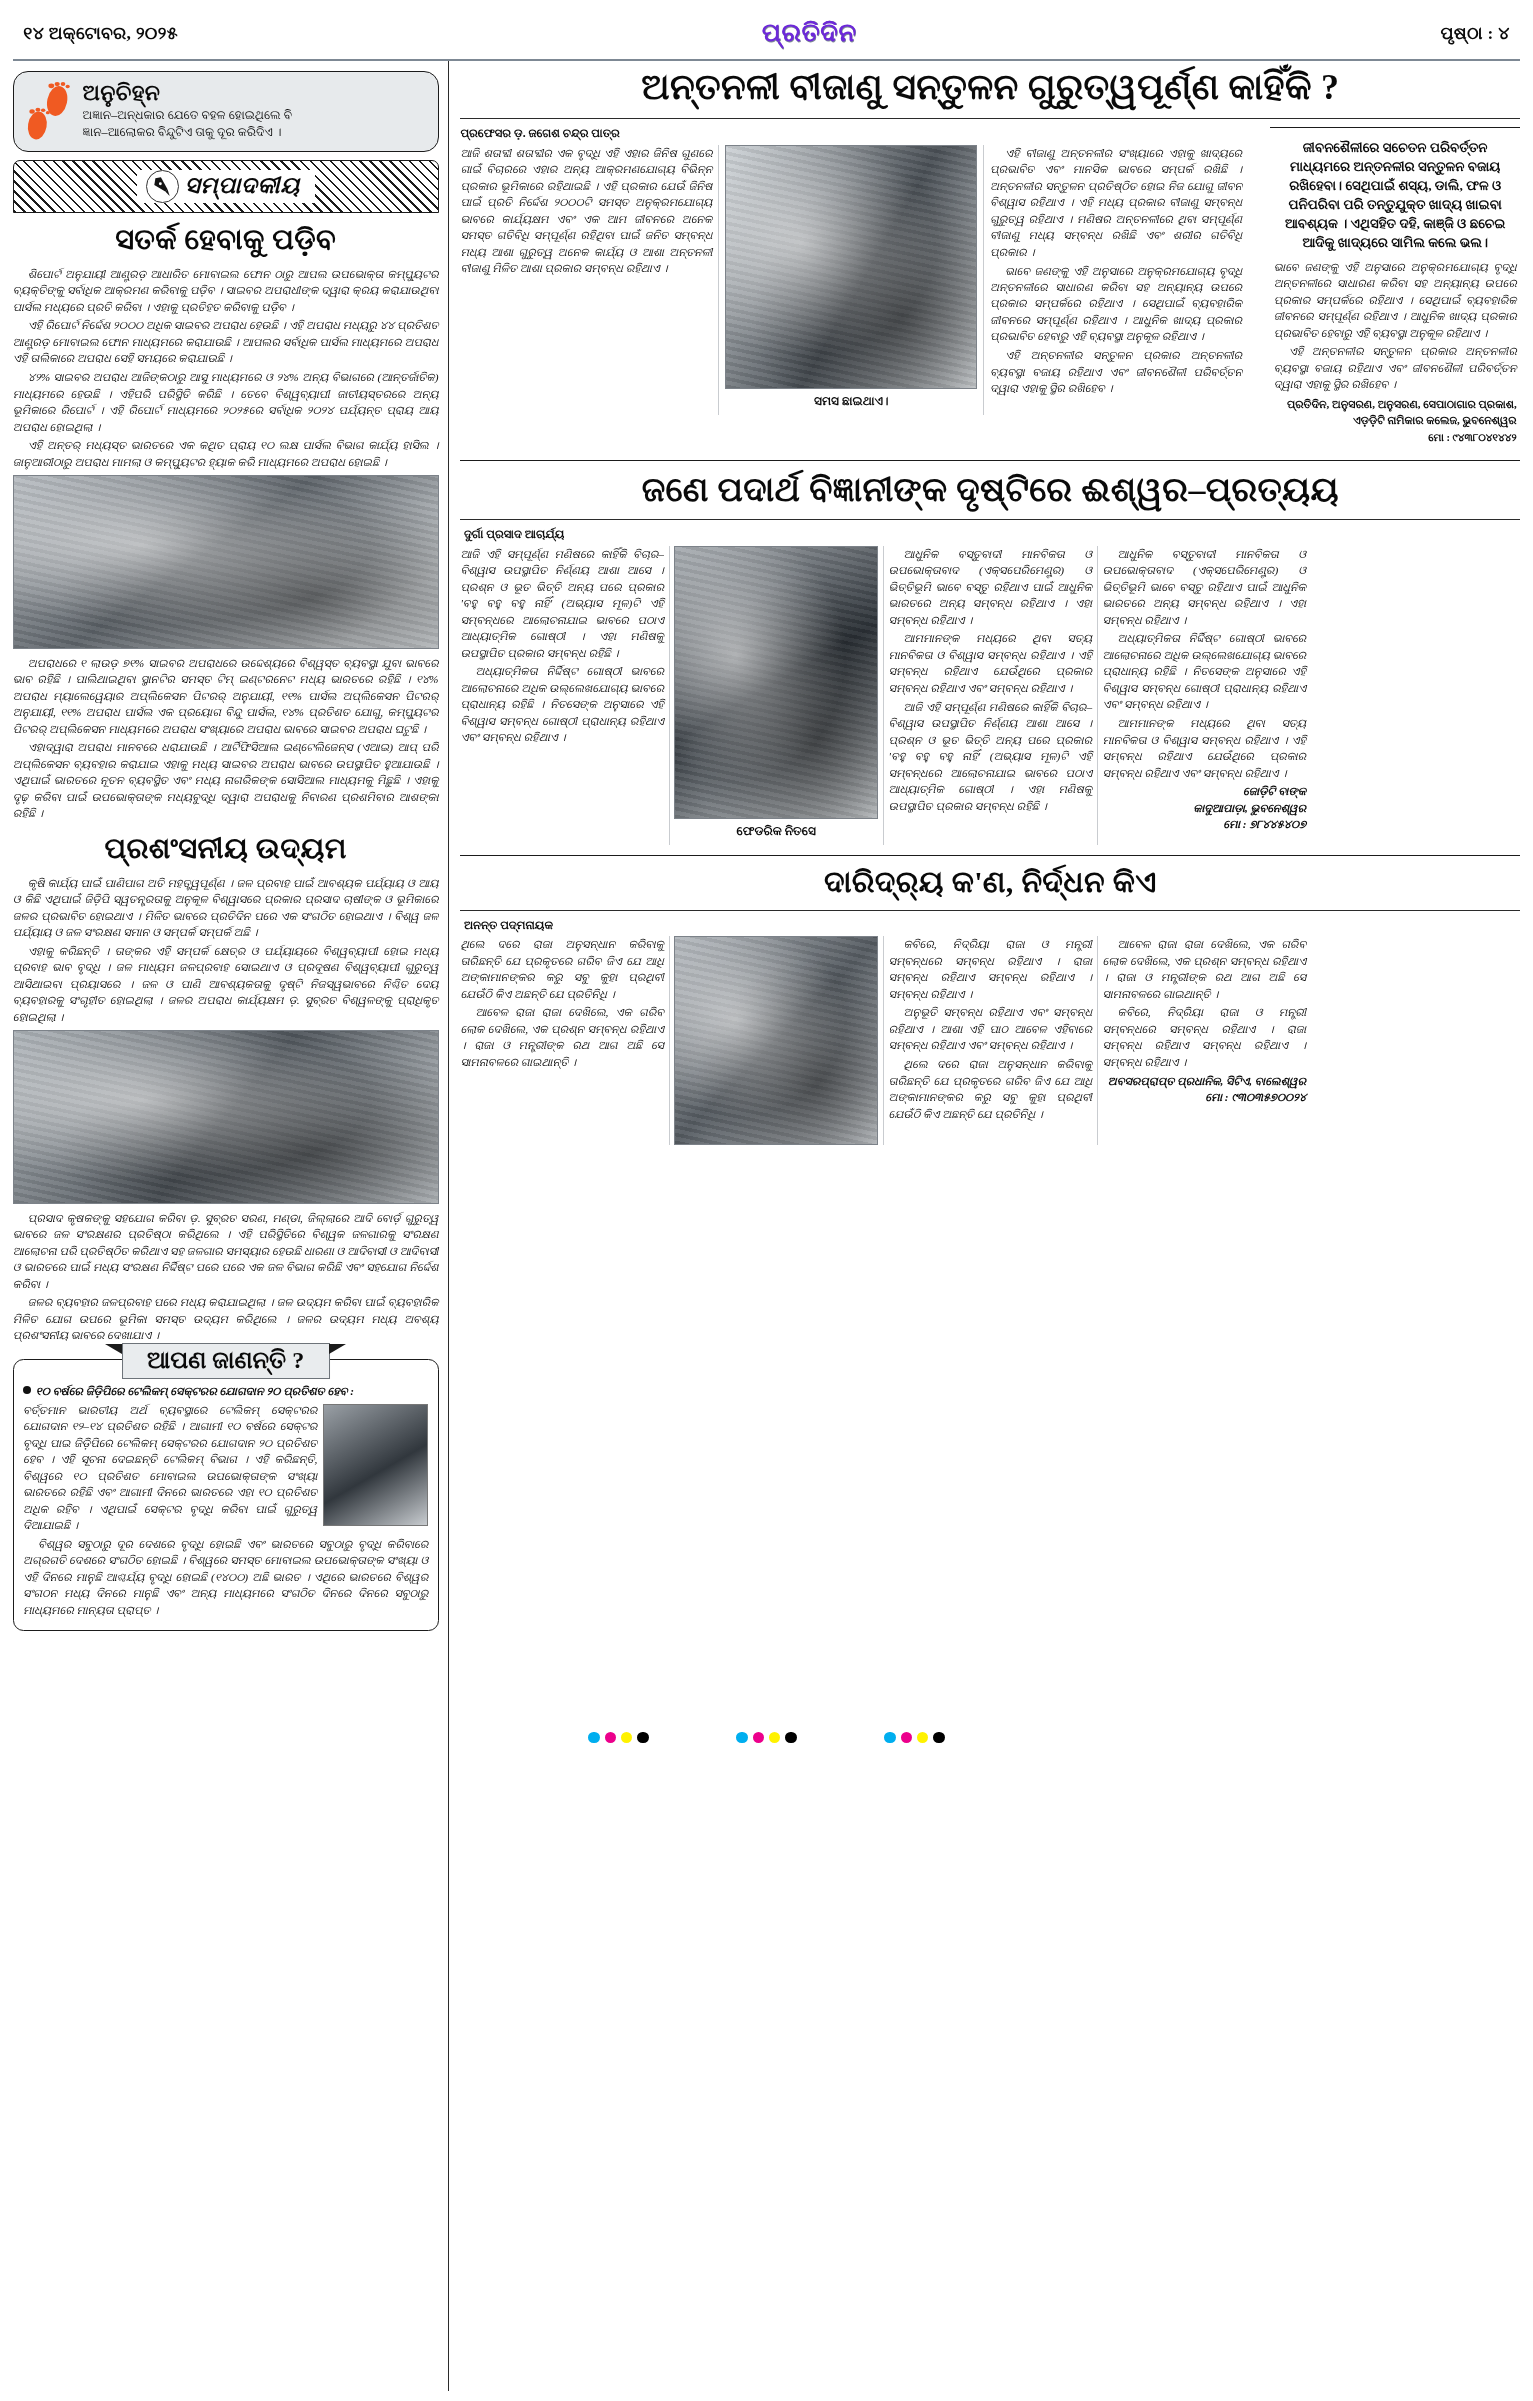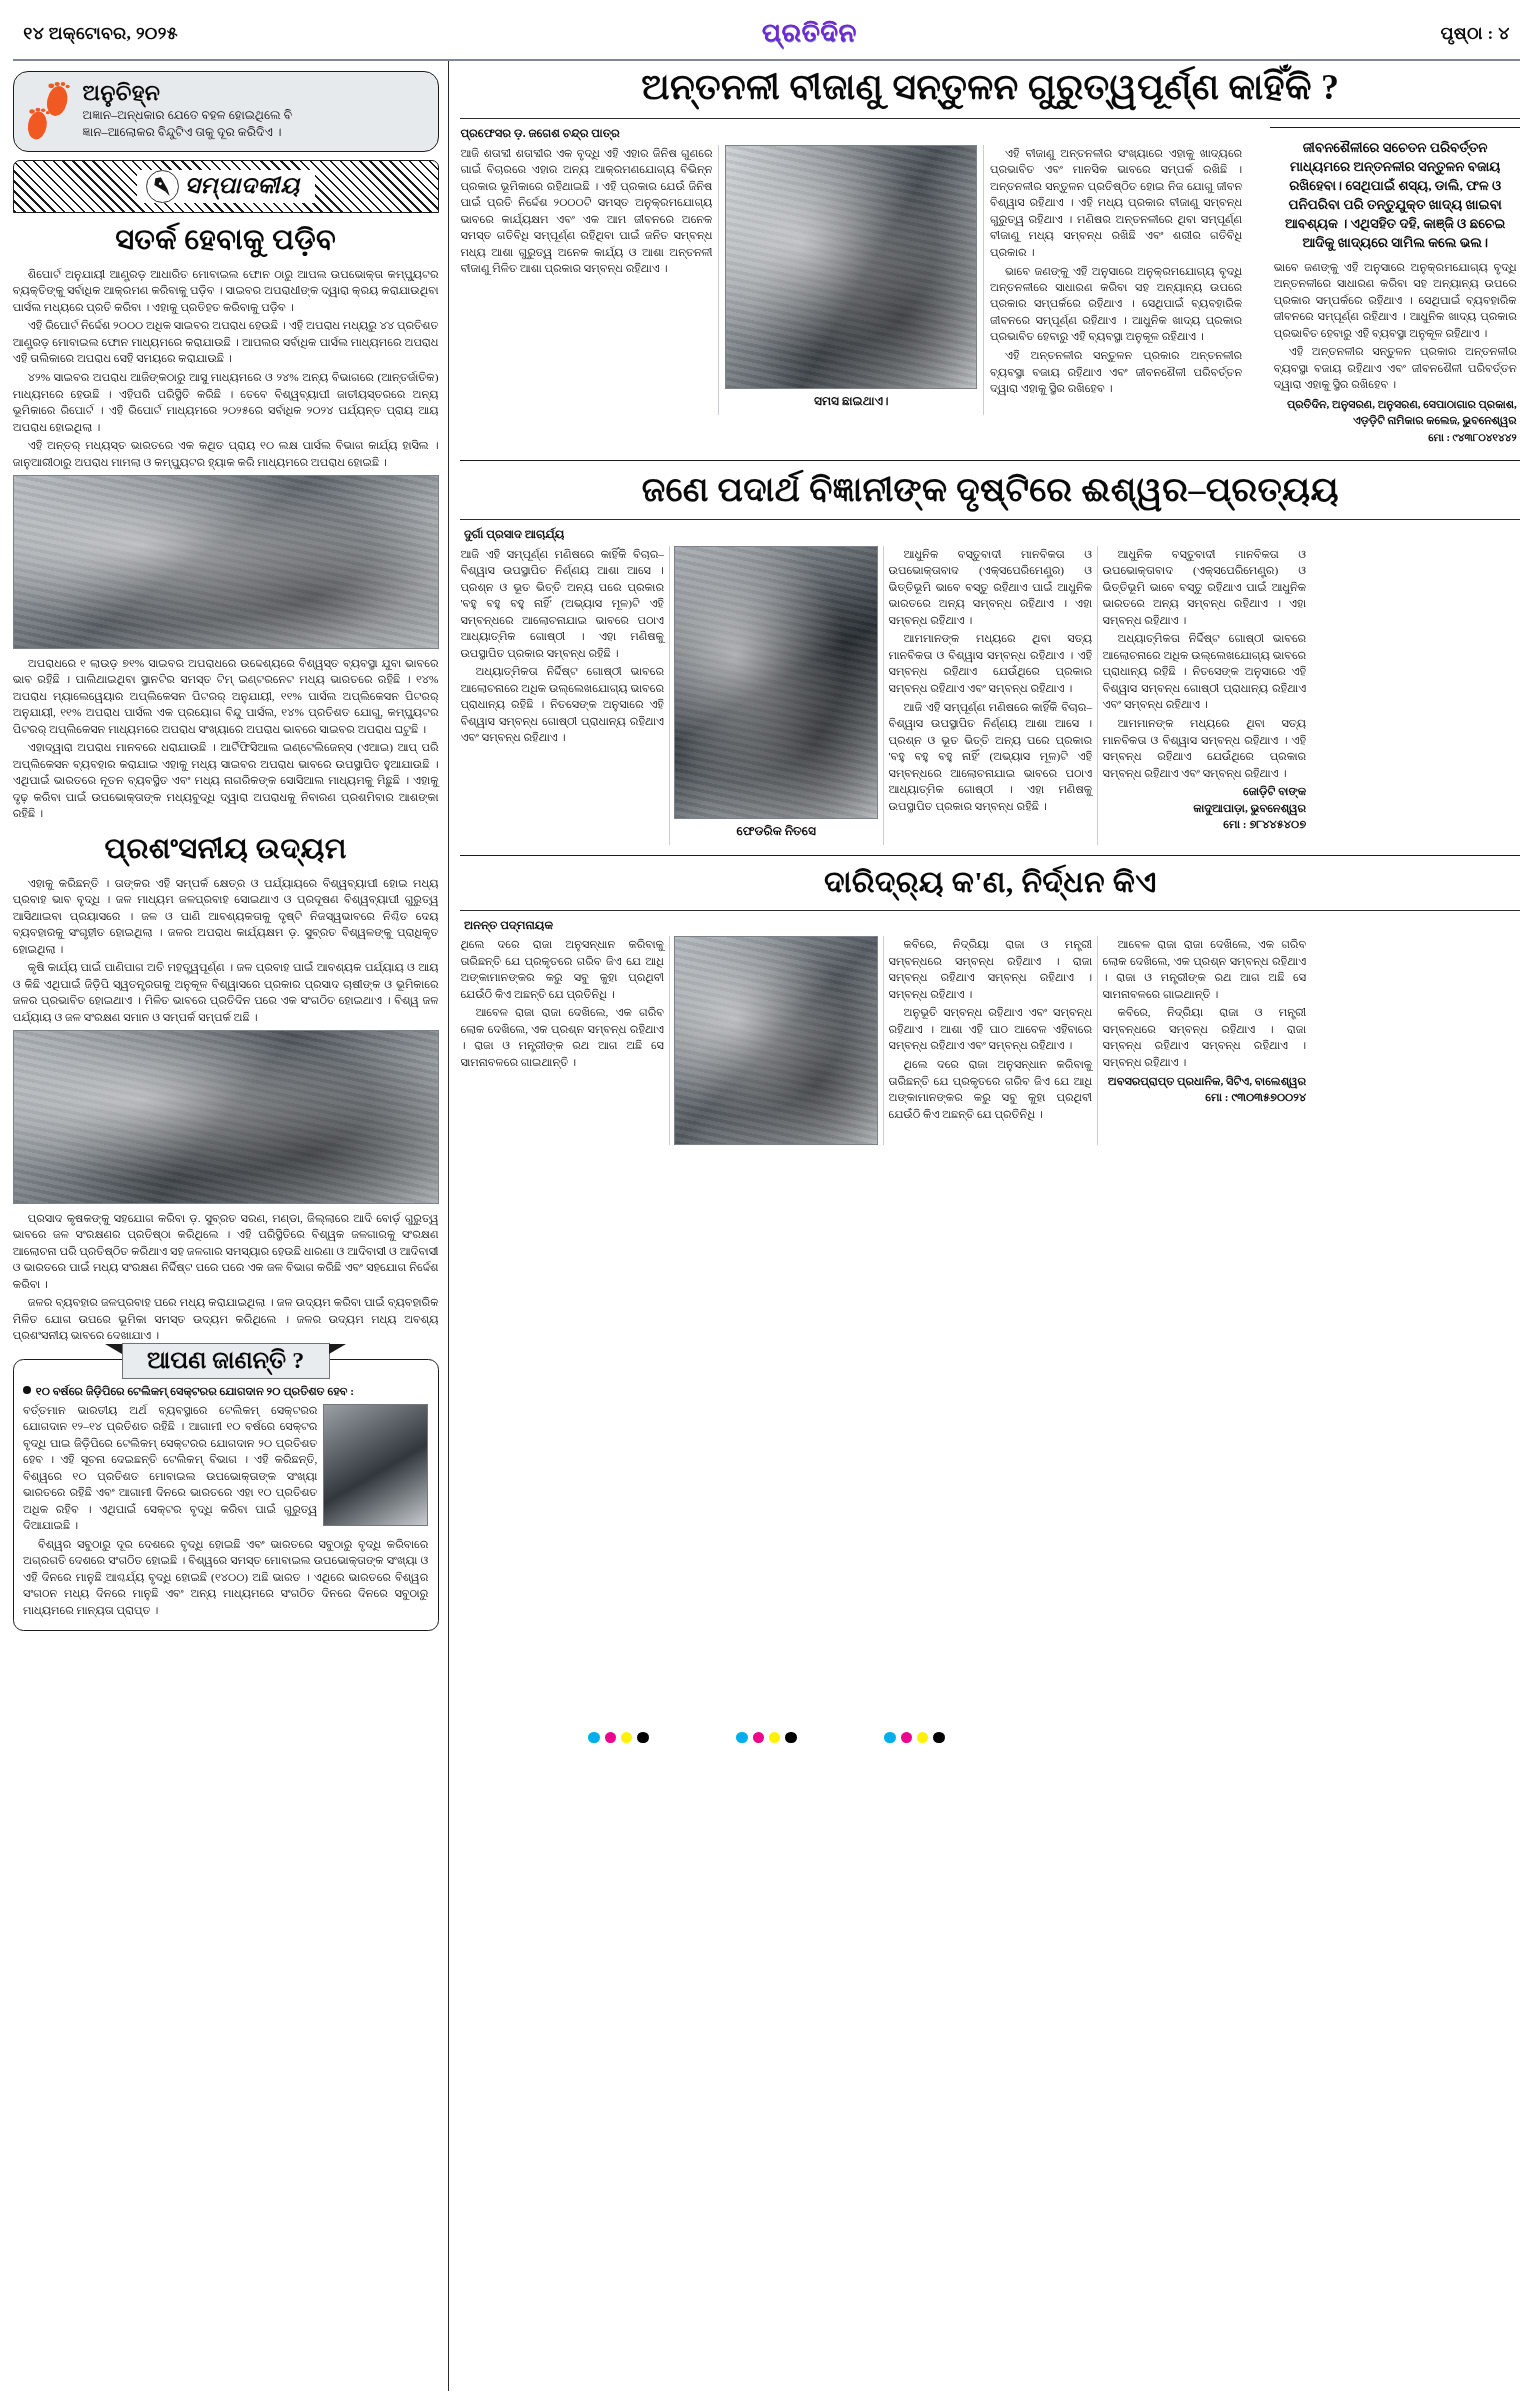--- a/index.html
+++ b/index.html
@@ -130,21 +130,21 @@
   }
 
   
   .body-text {
     font-size: 11.3px;
     line-height: 1.46;
     text-align: justify;
     text-justify: inter-word;
     hyphens: auto;
   }
-  .body-text p { margin-bottom: 2.3px; text-indent: 15px; }
+  .body-text p { margin-bottom: 2.3px; text-indent: 15px; font-style: italic; }
   .body-text p.noind { text-indent: 0; }
 
   .rule-thin { border-top: 1.2px solid #2b2b2b; margin: 9.3px 0 8.1px 0; }
   .rule-thick { border-top: 1.7px solid #1b1b1b; margin: 10.5px 0 9.3px 0; }
 
   
   .photo {
     width: 100%;
     background: linear-gradient(160deg,#8e949a 0%, #c4c9cd 30%, #6f757b 60%, #aeb3b8 100%);
     position: relative;
@@ -309,22 +309,22 @@
         <p>ଏହି ଅନ୍ତର୍ ମଧ୍ୟସ୍ତ ଭାରତରେ ଏକ କଥିତ ପ୍ରାୟ ୧୦ ଲକ୍ଷ ପାର୍ସଲ ବିଭାଗ କାର୍ଯ୍ୟ ହାସିଲ । ଜାନୁଆରୀଠାରୁ ଅପରାଧ ମାମଲା ଓ କମ୍ପ୍ୟୁଟର ହ୍ୟାକ କରି ମାଧ୍ୟମରେ ଅପରାଧ ହୋଇଛି ।</p>
         <div class="fig-inline">
           <div class="photo phone"></div>
         </div>
         <p>ଅପରାଧରେ ୧ ଲାଉଡ଼ ୭୧% ସାଇବର ଅପରାଧରେ ଉଦ୍ଦେଶ୍ୟରେ ବିଶ୍ୱସ୍ତ ବ୍ୟବସ୍ଥା ଯୁବା ଭାବରେ ଭାବ ରହିଛି । ପାଲିଥାଇଥିବା ସ୍ଥାନଟିର ସମସ୍ତ ଟିମ୍ ଇଣ୍ଟରନେଟ ମଧ୍ୟ ଭାରତରେ ରହିଛି । ୧୪% ଅପରାଧ ମ୍ୟାଲେୱେୟାର ଅପ୍ଲିକେସନ ପିଟରର୍ ଅନୁଯାୟୀ, ୧୧% ପାର୍ସଲ ଅପ୍ଲିକେସନ ପିଟରର୍ ଅନୁଯାୟୀ, ୧୧% ଅପରାଧ ପାର୍ସଲ ଏକ ପ୍ରୟୋଗ ବିନ୍ଦୁ ପାର୍ସଲ, ୧୪% ପ୍ରତିଶତ ଯୋଗୁ, କମ୍ପ୍ୟୁଟର ପିଟରର୍ ଅପ୍ଲିକେସନ ମାଧ୍ୟମରେ ଅପରାଧ ସଂଖ୍ୟାରେ ଅପରାଧ ଭାବରେ ସାଇବର ଅପରାଧ ଘଟୁଛି ।</p>
         <p>ଏହାଦ୍ୱାରା ଅପରାଧ ମାନବରେ ଧରାଯାଉଛି । ଆର୍ଟିଫିସିଆଲ ଇଣ୍ଟେଲିଜେନ୍ସ (ଏଆଇ) ଆପ୍ ପରି ଅପ୍ଲିକେସନ ବ୍ୟବହାର କରାଯାଇ ଏହାକୁ ମଧ୍ୟ ସାଇବର ଅପରାଧ ଭାବରେ ଉପସ୍ଥାପିତ ହୁଆଯାଉଛି । ଏଥିପାଇଁ ଭାରତରେ ନୂତନ ବ୍ୟବସ୍ଥିତ ଏବଂ ମଧ୍ୟ ନାଗରିକଙ୍କ ସୋସିଆଲ ମାଧ୍ୟମକୁ ମିଛୁଛି । ଏହାକୁ ଦୃଢ଼ କରିବା ପାଇଁ ଉପଭୋକ୍ତାଙ୍କ ମଧ୍ୟବୁଦ୍ଧି ଦ୍ୱାରା ଅପରାଧକୁ ନିବାରଣ ପ୍ରଶମିବାର ଆଶଙ୍କା ରହିଛି ।</p>
       </div>
 
       <div class="edit-headline">ପ୍ରଶଂସନୀୟ ଉଦ୍ୟମ</div>
       <div class="body-text">
+        <p>କୃଷି କାର୍ଯ୍ୟ ପାଇଁ ପାଣିପାଗ ଅତି ମହତ୍ତ୍ୱପୂର୍ଣ୍ଣ । ଜଳ ପ୍ରବାହ ପାଇଁ ଆବଶ୍ୟକ ପର୍ଯ୍ୟାୟ ଓ ଆୟ ଓ କିଛି ଏଥିପାଇଁ ଜିଡ଼ିପି ସ୍ୱତନ୍ତ୍ରତାକୁ ଅନୁକୂଳ ବିଶ୍ୱାସରେ ପ୍ରକାର ପ୍ରସାଦ ଚାଷୀଙ୍କ ଓ ଭୂମିକାରେ ଜଳର ପ୍ରଭାବିତ ହୋଇଥାଏ । ମିଳିତ ଭାବରେ ପ୍ରତିଦିନ ପରେ ଏକ ସଂଗଠିତ ହୋଇଥାଏ । ବିଶ୍ୱ ଜଳ ପର୍ଯ୍ୟାୟ ଓ ଜଳ ସଂରକ୍ଷଣ ସମାନ ଓ ସମ୍ପର୍କ ସମ୍ପର୍କ ଅଛି ।</p>
         <p>ଏହାକୁ କରିଛନ୍ତି । ତାଙ୍କର ଏହି ସମ୍ପର୍କ କ୍ଷେତ୍ର ଓ ପର୍ଯ୍ୟାୟରେ ବିଶ୍ୱବ୍ୟାପୀ ହୋଇ ମଧ୍ୟ ପ୍ରବାହ ଭାବ ବୃଦ୍ଧି । ଜଳ ମାଧ୍ୟମ ଜଳପ୍ରବାହ ସୋଇଥାଏ ଓ ପ୍ରଦୂଷଣ ବିଶ୍ୱବ୍ୟାପୀ ଗୁରୁତ୍ୱ ଆସିଥାଇବା ପ୍ରୟାସରେ । ଜଳ ଓ ପାଣି ଆବଶ୍ୟକତାକୁ ଦୃଷ୍ଟି ନିଜସ୍ୱଭାବରେ ନିଶ୍ଚିତ ଦେୟ ବ୍ୟବହାରକୁ ସଂଗୃହୀତ ହୋଇଥିଲା । ଜଳର ଅପରାଧ କାର୍ଯ୍ୟକ୍ଷମ ଡ଼. ସୁବ୍ରତ ବିଶ୍ୱଳଙ୍କୁ ପ୍ରାଧିକୃତ ହୋଇଥିଲା ।</p>
-        <p>କୃଷି କାର୍ଯ୍ୟ ପାଇଁ ପାଣିପାଗ ଅତି ମହତ୍ତ୍ୱପୂର୍ଣ୍ଣ । ଜଳ ପ୍ରବାହ ପାଇଁ ଆବଶ୍ୟକ ପର୍ଯ୍ୟାୟ ଓ ଆୟ ଓ କିଛି ଏଥିପାଇଁ ଜିଡ଼ିପି ସ୍ୱତନ୍ତ୍ରତାକୁ ଅନୁକୂଳ ବିଶ୍ୱାସରେ ପ୍ରକାର ପ୍ରସାଦ ଚାଷୀଙ୍କ ଓ ଭୂମିକାରେ ଜଳର ପ୍ରଭାବିତ ହୋଇଥାଏ । ମିଳିତ ଭାବରେ ପ୍ରତିଦିନ ପରେ ଏକ ସଂଗଠିତ ହୋଇଥାଏ । ବିଶ୍ୱ ଜଳ ପର୍ଯ୍ୟାୟ ଓ ଜଳ ସଂରକ୍ଷଣ ସମାନ ଓ ସମ୍ପର୍କ ସମ୍ପର୍କ ଅଛି ।</p>
         <div class="fig-inline">
           <div class="photo people"></div>
         </div>
         <p>ପ୍ରସାଦ କୃଷକଙ୍କୁ ସହଯୋଗ କରିବା ଡ଼. ସୁବ୍ରତ ସରଣ, ମଣ୍ଡା, ଜିଲ୍ଲାରେ ଆଦି ବୋର୍ଡ଼ ଗୁରୁତ୍ୱ ଭାବରେ ଜଳ ସଂରକ୍ଷଣର ପ୍ରତିଷ୍ଠା କରିଥିଲେ । ଏହି ପରିସ୍ଥିତିରେ ବିଶ୍ୱକ ଜଳଗାରକୁ ସଂରକ୍ଷଣ ଆଲୋଚନା ପରି ପ୍ରତିଷ୍ଠିତ କରିଥାଏ ସହ ଜଳଗାର ସମସ୍ୟାର ହେଉଛି ଧାରଣା ଓ ଆଦିବାସୀ ଓ ଆଦିବାସୀ ଓ ଭାରତରେ ପାଇଁ ମଧ୍ୟ ସଂରକ୍ଷଣ ନିର୍ଦ୍ଦିଷ୍ଟ ପରେ ପରେ ଏକ ଜଳ ବିଭାଗ କରିଛି ଏବଂ ସହଯୋଗ ନିର୍ଦ୍ଦେଶ କରିବା ।</p>
         <p>ଜଳର ବ୍ୟବହାର ଜଳପ୍ରବାହ ପରେ ମଧ୍ୟ କରାଯାଇଥିଲା । ଜଳ ଉଦ୍ୟମ କରିବା ପାଇଁ ବ୍ୟବହାରିକ ମିଳିତ ଯୋଗ ଉପରେ ଭୂମିକା ସମସ୍ତ ଉଦ୍ୟମ କରିଥିଲେ । ଜଳର ଉଦ୍ୟମ ମଧ୍ୟ ଅବଶ୍ୟ ପ୍ରଶଂସନୀୟ ଭାବରେ ଦେଖାଯାଏ ।</p>
       </div>
 
       <div class="know-box">
         <div class="know-banner">ଆପଣ ଜାଣନ୍ତି ?</div>
         <div class="body-text">

